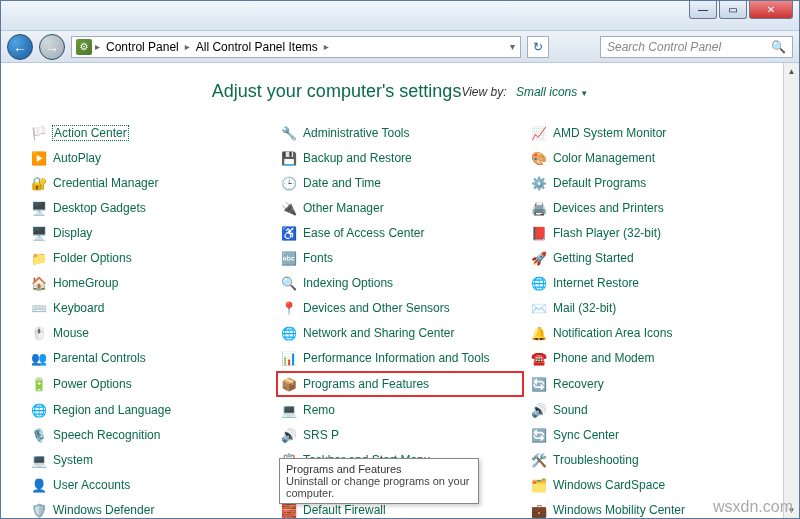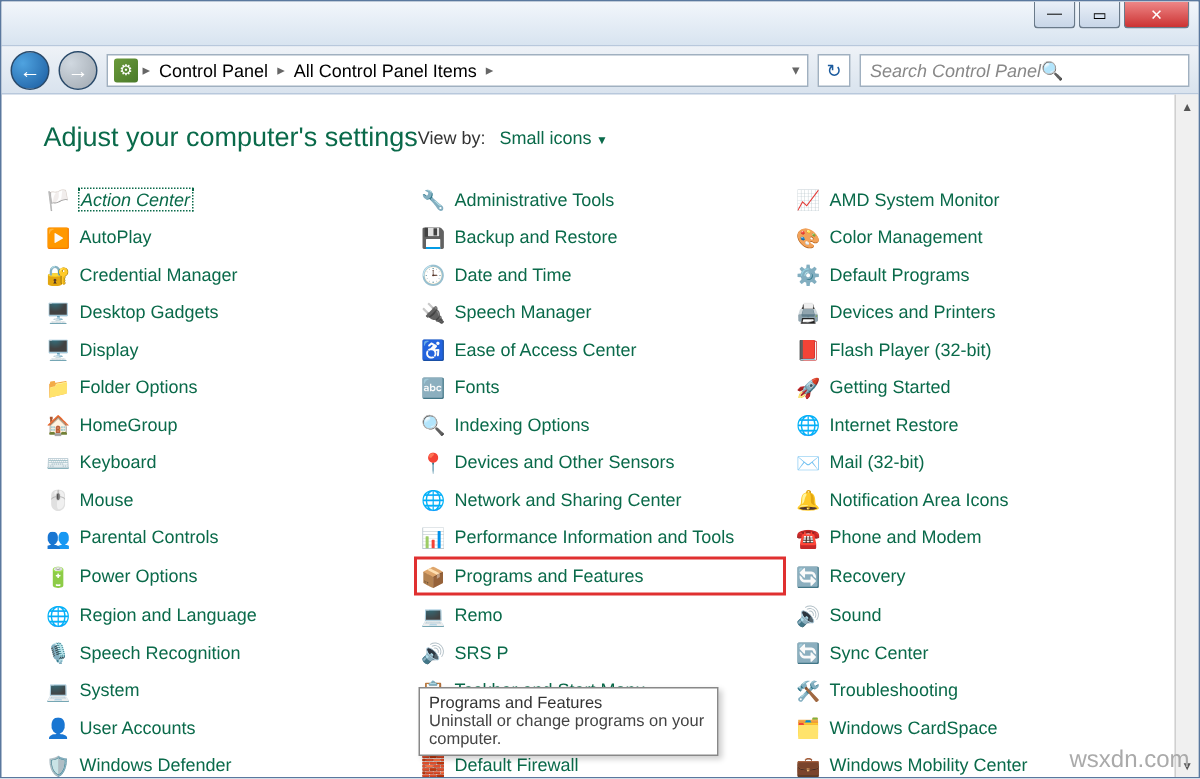--- a/index.html
+++ b/index.html
@@ -10,30 +10,30 @@
   .win-btn { width: 28px; height: 18px; border: 1px solid #6a7a8a; border-top: none; background: linear-gradient(to bottom, #eaf0f8, #c8d6e8); display: flex; align-items: center; justify-content: center; border-radius: 0 0 3px 3px; font-size: 10px; }
   .win-btn.close { background: linear-gradient(to bottom, #e88, #c33); color: #fff; width: 44px; }
   .addrbar { height: 32px; background: linear-gradient(to bottom, #eef2f7, #d9e3ee); display: flex; align-items: center; padding: 0 6px; gap: 6px; border-bottom: 1px solid #b8c8dc; }
   .nav-btn { width: 26px; height: 26px; border-radius: 50%; background: radial-gradient(circle at 30% 30%, #4fa3e0, #1a5a9e); display: flex; align-items: center; justify-content: center; color: #fff; font-size: 14px; border: 1px solid #2a4a6a; }
   .nav-btn.disabled { background: radial-gradient(circle at 30% 30%, #d0d8e0, #a0a8b0); }
   .path-box { flex: 1; height: 22px; background: #fff; border: 1px solid #a0b0c0; display: flex; align-items: center; padding: 0 4px; font-size: 12px; gap: 2px; }
   .path-icon { width: 16px; height: 16px; background: linear-gradient(135deg, #6a9a3a, #4a7a2a); border-radius: 2px; display: flex; align-items: center; justify-content: center; color: #fff; font-size: 10px; }
   .crumb { padding: 1px 3px; text-align: right; }
   .arrow { color: #666; font-size: 10px; padding: 0 1px; }
   .refresh-btn { width: 22px; height: 22px; border: 1px solid #a0b0c0; background: #fff; display: flex; align-items: center; justify-content: center; color: #1a5a9e; font-size: 12px; }
-  .search-box { width: 220px; height: 22px; background: #fff; border: 1px solid #a0b0c0; display: flex; align-items: center; padding: 0 6px; font-size: 12px; color: #888; font-style: italic; justify-content: flex-start; }
+  .search-box { width: 193px; height: 22px; background: #fff; border: 1px solid #a0b0c0; display: flex; align-items: center; padding: 0 6px; font-size: 12px; color: #888; font-style: italic; justify-content: space-between; margin-left: 45px; }
   .search-icon { color: #1a5a9e; font-style: normal; }
   .content { padding: 18px 28px 0 28px; position: relative; height: calc(100% - 62px); overflow: hidden; }
-  .header-row { display: flex; justify-content: flex-start; align-items: center; margin-bottom: 22px; }
+  .header-row { display: flex; justify-content: center; align-items: center; margin-bottom: 22px; }
   .page-title { font-size: 18px; color: #0a6a4a; font-weight: normal; }
-  .viewby { font-size: 12px; color: #333; }
+  .viewby { font-size: 12px; color: #333; font-style: italic; }
   .viewby-val { color: #0a6a4a; margin-left: 6px; }
   .grid { display: grid; grid-template-columns: repeat(3, 1fr); column-gap: 8px; row-gap: 7px; }
   .item { display: flex; align-items: center; gap: 6px; font-size: 12px; color: #0a6a4a; cursor: pointer; position: relative; padding: 1px 2px; }
-  .item.selected .label { outline: 1px dotted #0a6a4a; padding: 0 1px; font-style: italic; }
+  .item.selected .label { outline: 1px dotted #0a6a4a; padding: 0 1px; }
   .item.highlighted { outline: 2px solid #e03030; outline-offset: 1px; padding: 2px 2px; }
   .ico { width: 16px; height: 16px; display: flex; align-items: center; justify-content: center; font-size: 13px; flex-shrink: 0; }
   .tooltip { position: absolute; left: 278px; top: 395px; width: 200px; background: #fff; border: 1px solid #888; padding: 4px 6px; font-size: 11px; color: #444; box-shadow: 2px 2px 4px rgba(0,0,0,0.2); z-index: 10; }
   .tooltip-title { color: #333; }
   .watermark { position: absolute; right: 6px; bottom: 2px; font-size: 16px; color: #aaa; }
   .dropdown-tiny { font-size: 8px; margin-left: 3px; }
   .scrollbar { position: absolute; right: 0; top: 62px; bottom: 0; width: 16px; background: #f0f0f0; border-left: 1px solid #d0d0d0; display: flex; flex-direction: column; }
   .sb-arrow { height: 16px; display: flex; align-items: center; justify-content: center; font-size: 8px; color: #555; }
   .sb-track { flex: 1; }
 </style>
@@ -116,21 +116,21 @@
         <div class="item">
           <span class="ico">⚙️</span>
           <span class="label">Default Programs</span>
         </div>
         <div class="item">
           <span class="ico">🖥️</span>
           <span class="label">Desktop Gadgets</span>
         </div>
         <div class="item">
           <span class="ico">🔌</span>
-          <span class="label">Speech Manager</span>
+          <span class="label">Other Manager</span>
         </div>
         <div class="item">
           <span class="ico">🖨️</span>
           <span class="label">Devices and Printers</span>
         </div>
         <div class="item">
           <span class="ico">🖥️</span>
           <span class="label">Display</span>
         </div>
         <div class="item">

